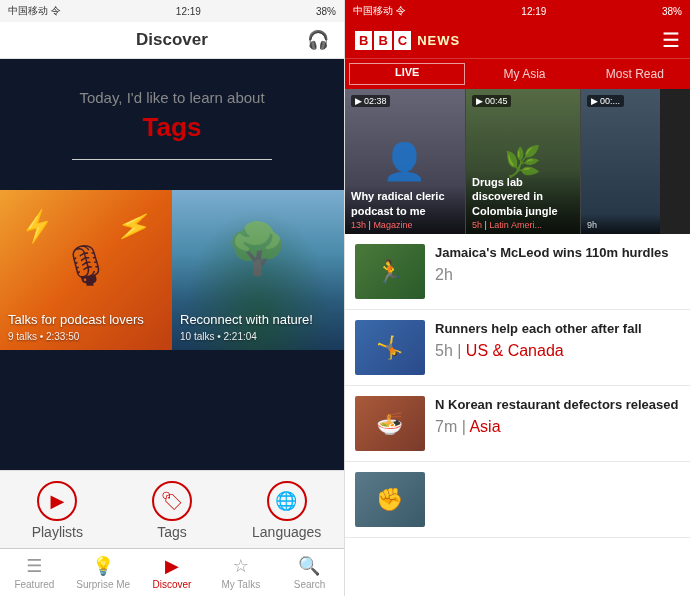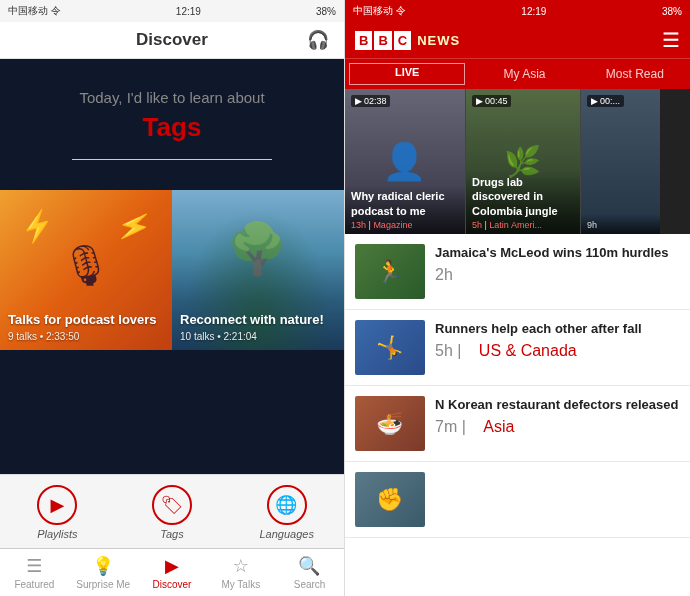--- a/index.html
+++ b/index.html
@@ -160,21 +160,21 @@
       color: rgba(0,0,0,0.5);
     }
 
     .card-info {
       position: relative;
       z-index: 2;
       padding: 8px;
     }
     .card-title {
       font-size: 13px;
-      font-weight: 700;
+      font-weight: 400;
       color: #fff;
       line-height: 1.3;
       text-shadow: 0 1px 2px rgba(0,0,0,0.5);
     }
     .card-subtitle {
       font-size: 10px;
       color: rgba(255,255,255,0.9);
       margin-top: 2px;
       text-shadow: 0 1px 2px rgba(0,0,0,0.5);
     }
@@ -202,23 +202,22 @@
       border-radius: 50%;
       border: 2px solid #cc0000;
       display: flex;
       align-items: center;
       justify-content: center;
       color: #cc0000;
       font-size: 18px;
     }
 
     .icon-label {
-      font-size: 11px;
+      font-size: 14px;
       color: #555;
-      font-style: italic;
     }
 
     .bottom-tab-bar {
       display: flex;
       flex-direction: row;
       background: #fff;
       border-top: 1px solid #ccc;
       padding: 4px 0;
     }
 
@@ -493,21 +492,20 @@
       margin-bottom: 4px;
     }
 
     .news-meta {
       font-size: 16px;
       color: #888;
     }
 
     .news-meta .category {
       color: #cc0000;
-      margin-left: 13px;
     }
   </style>
 </head>
 <body>
 
 <div class="left-panel">
 
   <div class="status-bar-left">
     <span>中国移动 令</span>
     <span>12:19</span>

